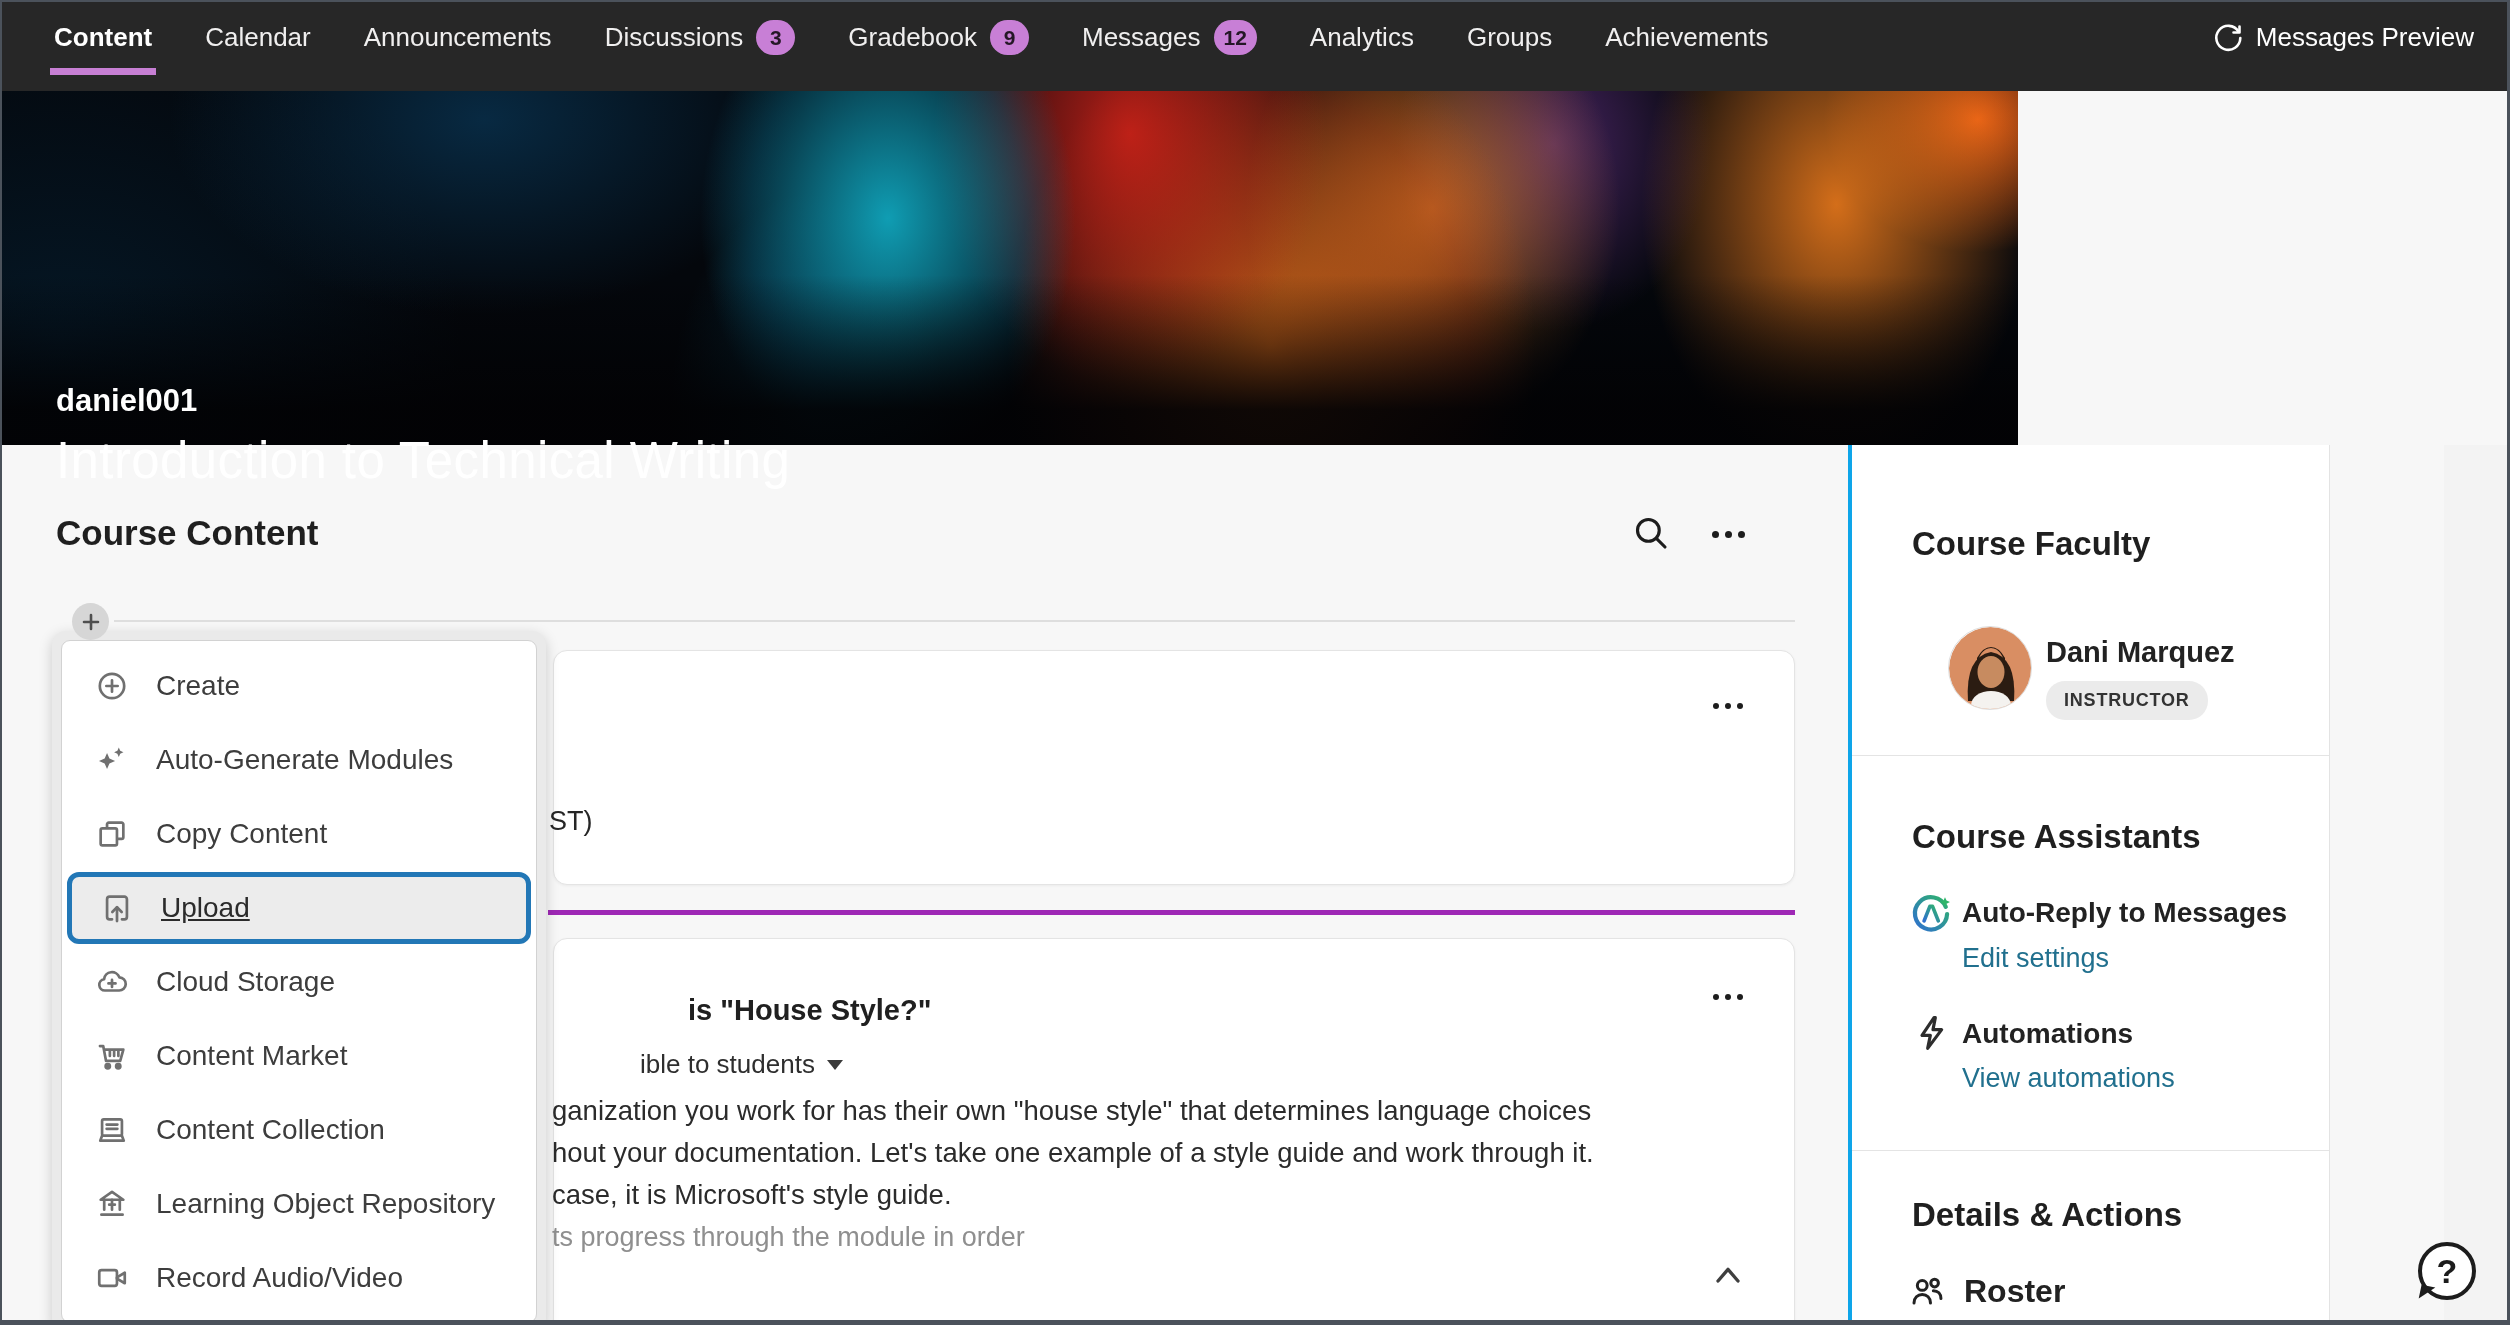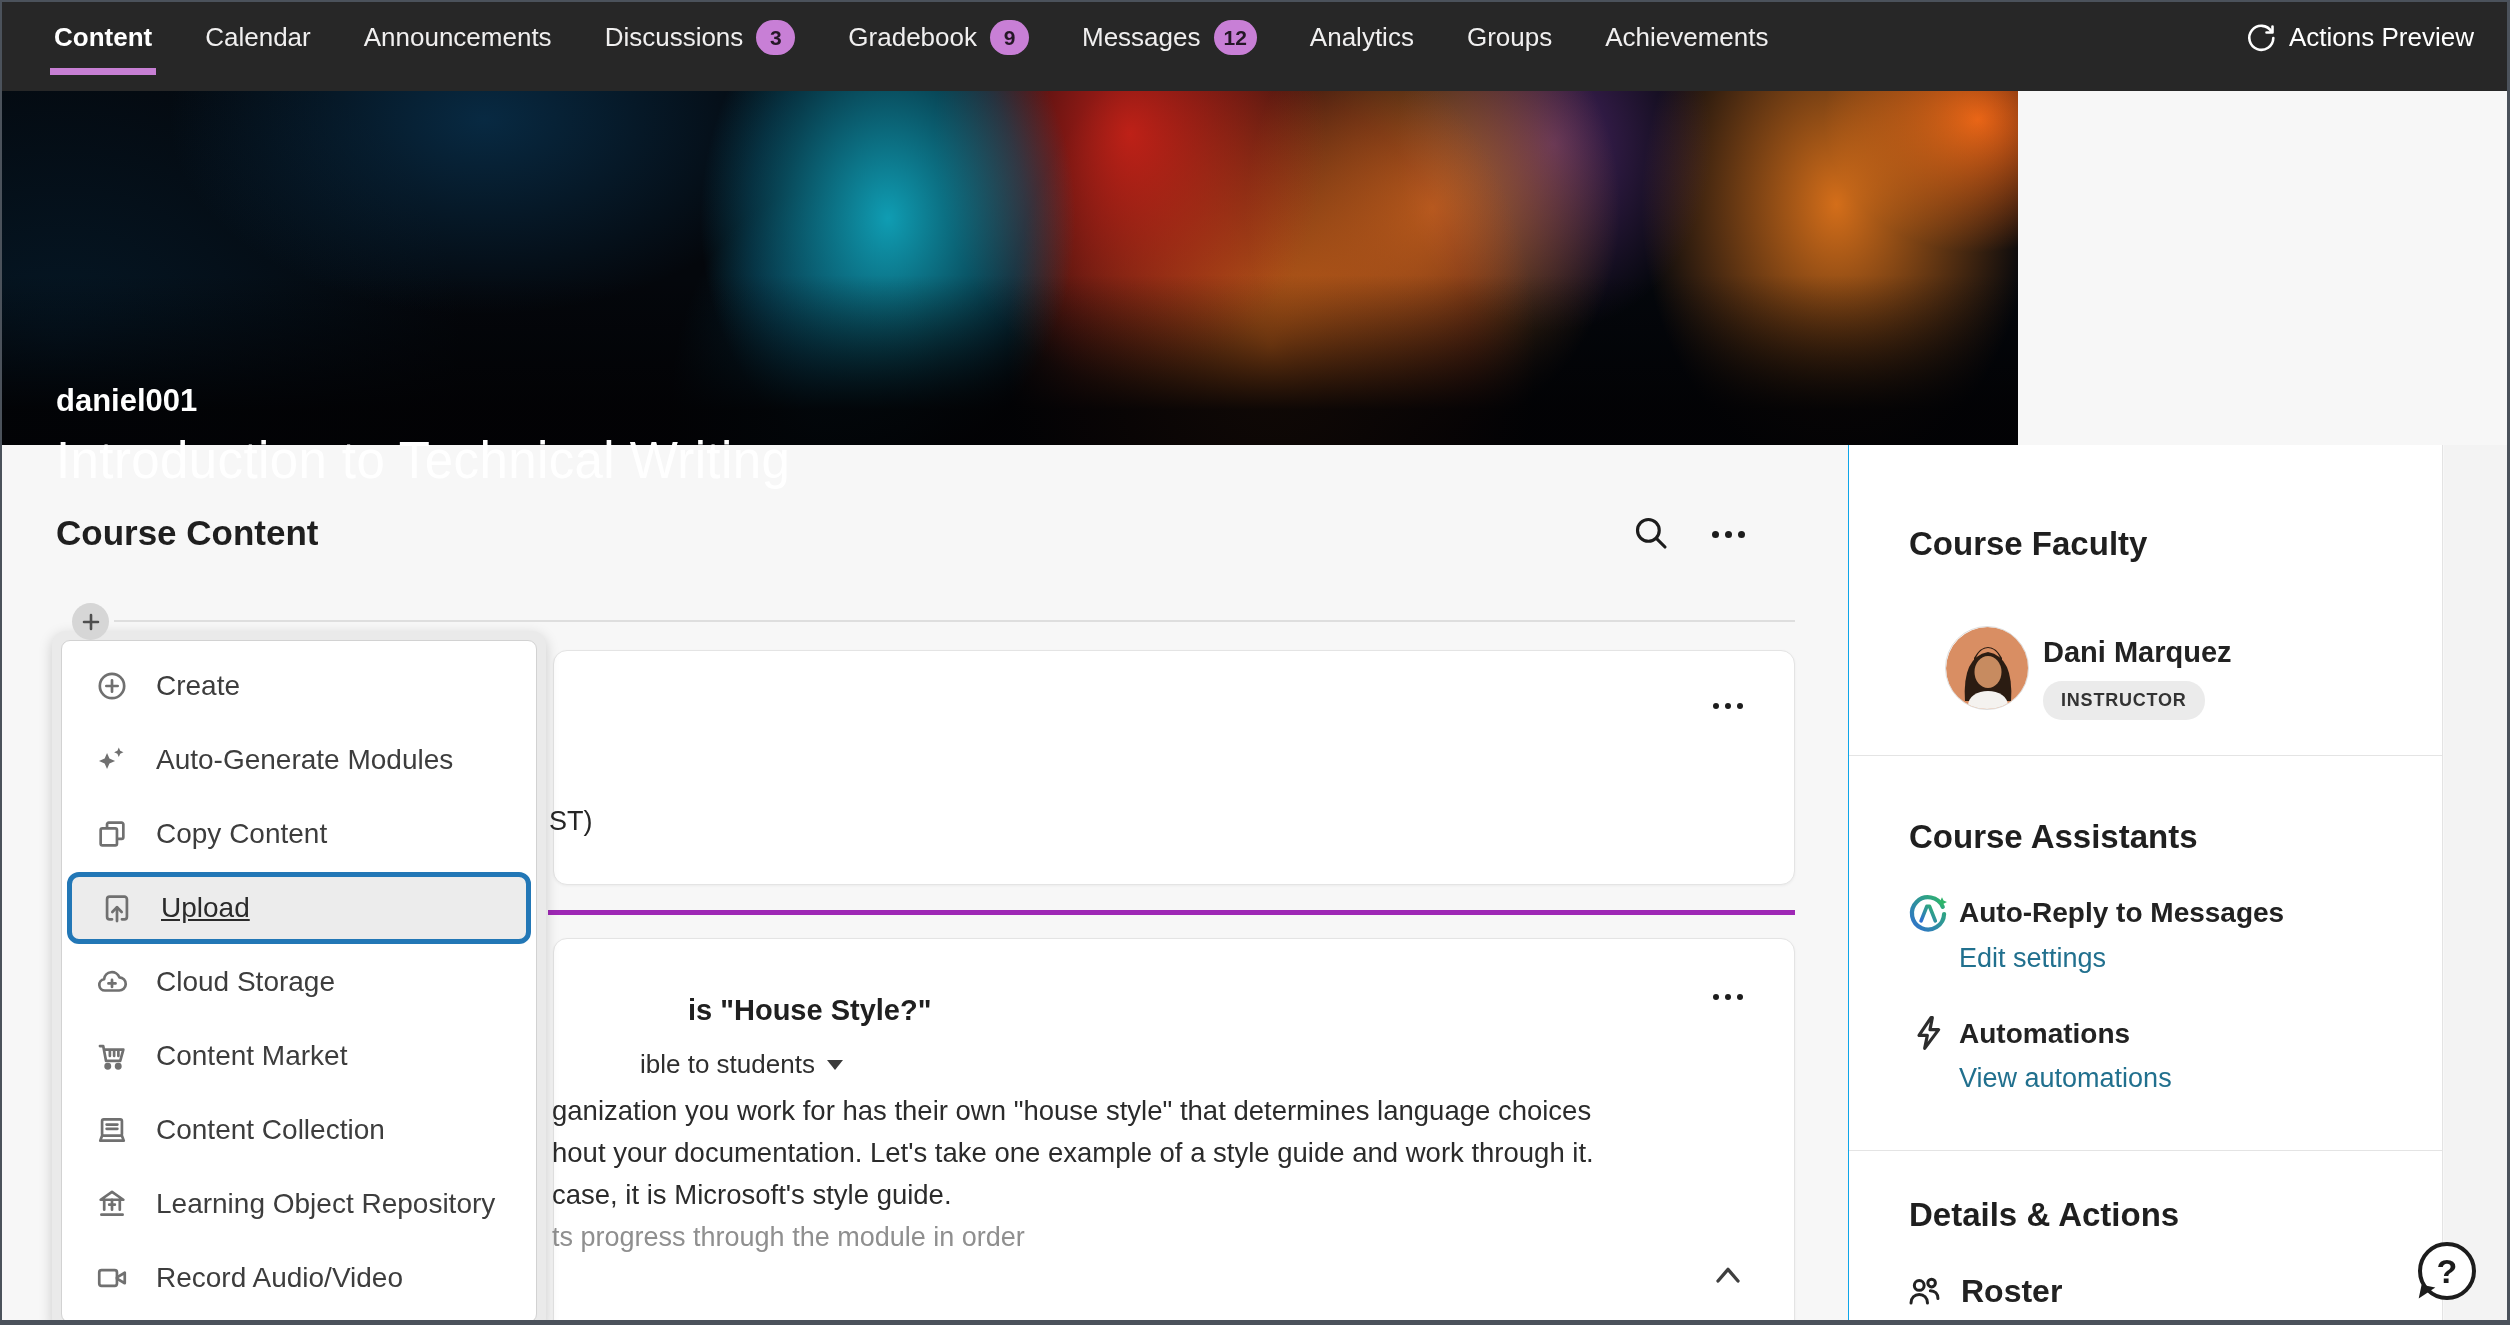--- a/index.html
+++ b/index.html
@@ -65,21 +65,21 @@
   
   .menu-outer { position:absolute; left:52px; top:631px; width:494px; height:701px; background:#eaeaea; border-radius:14px; z-index:20; box-shadow:0 4px 14px rgba(0,0,0,0.18); }
   .menu { position:absolute; inset:9px; background:#fff; border:1px solid #d2d2d2; border-radius:9px; overflow:hidden; padding-top:8px; }
   .menu-row { height:74px; display:flex; align-items:center; gap:27px; padding:0 16px 0 33px; font-size:28px; color:#3d3d3d; cursor:pointer; white-space:nowrap; }
   .menu-row svg { flex:0 0 auto; }
   .upload-wrap { margin:1px 5px; border:5px solid #2277b6; border-radius:12px; background:#ececec; }
   .upload-wrap .menu-row { height:62px; padding-left:28px; }
   .upload-wrap .menu-label { text-decoration:underline; color:#2b2b2b; }
 
   
-  .sidebar { position:absolute; left:1848px; top:445px; width:595px; height:880px; background:#fff; border-left:1px solid #0ea5e9; border-right:1px solid #e3e3e3; z-index:2; }
+  .sidebar { position:absolute; left:1848px; top:445px; width:482px; height:880px; background:#fff; border-left:4px solid #0ea5e9; border-right:1px solid #e3e3e3; z-index:2; }
   .side-strip { position:absolute; left:2444px; top:445px; width:66px; height:880px; background:#f3f3f3; z-index:1; }
   .side-h { position:absolute; left:60px; font-size:33px; font-weight:700; color:#1f1f1f; }
   .side-divider { position:absolute; left:0; width:100%; height:1px; background:#e4e4e4; }
   .avatar { position:absolute; left:96px; top:181px; width:84px; height:84px; border-radius:50%; border:1px solid #ddd; overflow:hidden; }
   .faculty-name { position:absolute; left:194px; top:191px; font-size:29px; font-weight:600; color:#222; }
   .role-pill { position:absolute; left:194px; top:236px; background:#ebebeb; color:#333; font-size:18px; font-weight:700; letter-spacing:0.8px; padding:9px 18px; border-radius:19px;text-align:center; }
   .assist-icon { position:absolute; left:56px; }
   .assist-title { position:absolute; left:110px; font-size:28px; font-weight:600; color:#222; white-space:nowrap; }
   .assist-link { position:absolute; left:110px; font-size:27px; color:#21708e; cursor:pointer; white-space:nowrap; }
   .roster-row { position:absolute; left:56px; top:827px; display:flex; align-items:center; gap:18px; font-size:32px; font-weight:600; color:#222; cursor:pointer; }
@@ -124,21 +124,21 @@
     <div class="nav-item">
       <span>Achievements</span>
     </div>
   </div>
   <div class="nav-spacer"></div>
   <div class="preview-btn">
     <svg width="32" height="32" viewBox="0 0 32 32" fill="none" stroke="#fff" stroke-width="2.6" stroke-linecap="round" stroke-linejoin="round">
       <path d="M26.5 9.5A12 12 0 1 0 28.3 16"></path>
       <path d="M27.5 4.5v6h-6"></path>
     </svg>
-    <span>Actions Preview</span>
+    <span>Messages Preview</span>
   </div>
 </nav>
 
 <header class="hero">
   <div class="hero-code">daniel001</div>
   <div class="hero-title">Introduction to Technical Writing</div>
 </header>
 
 <h1 class="page-title">Course Content</h1>
 

